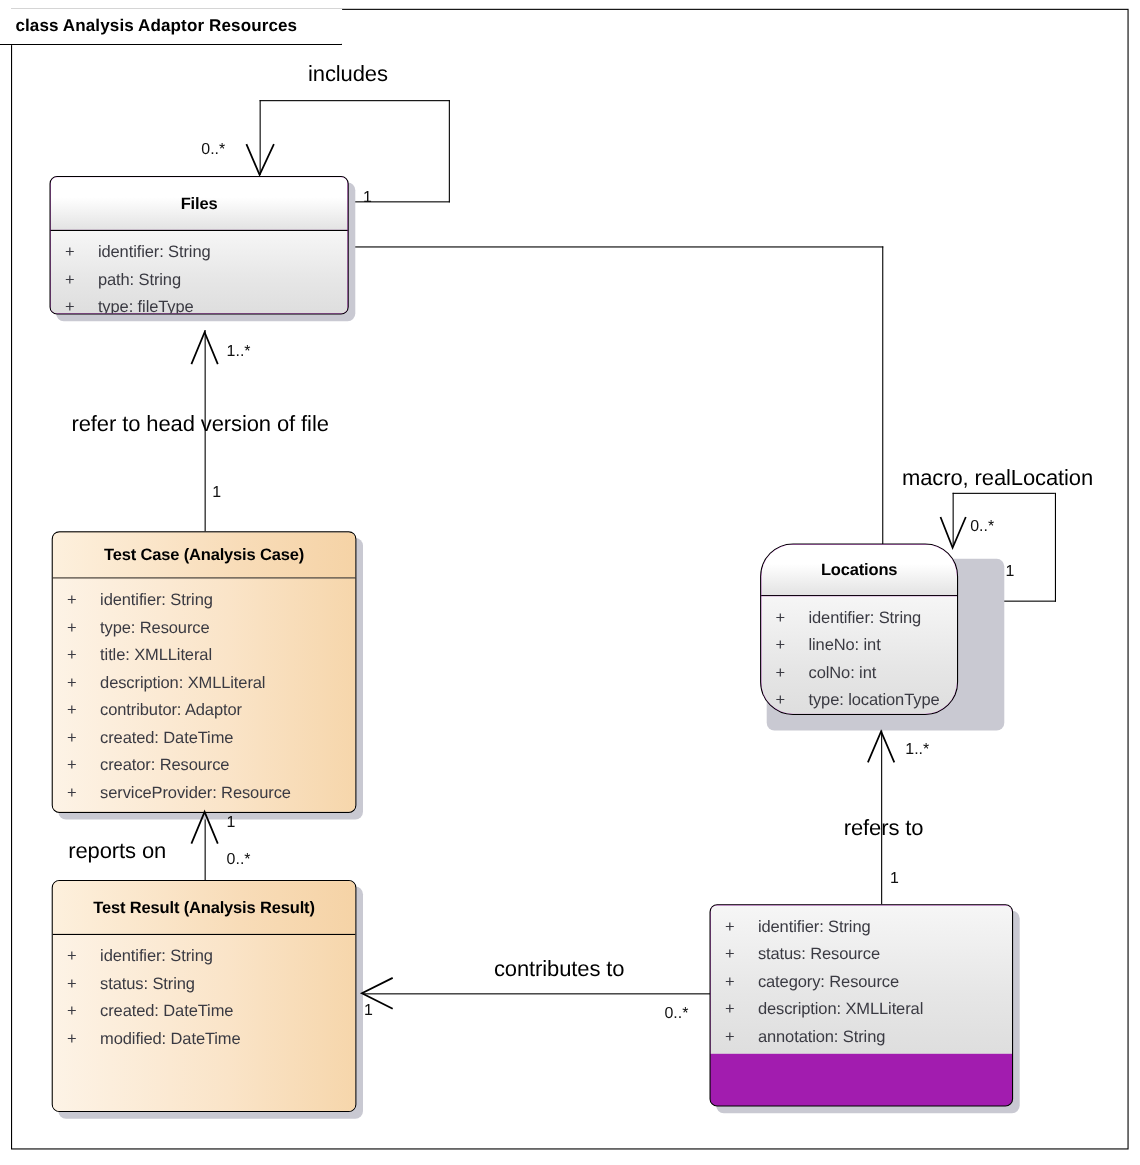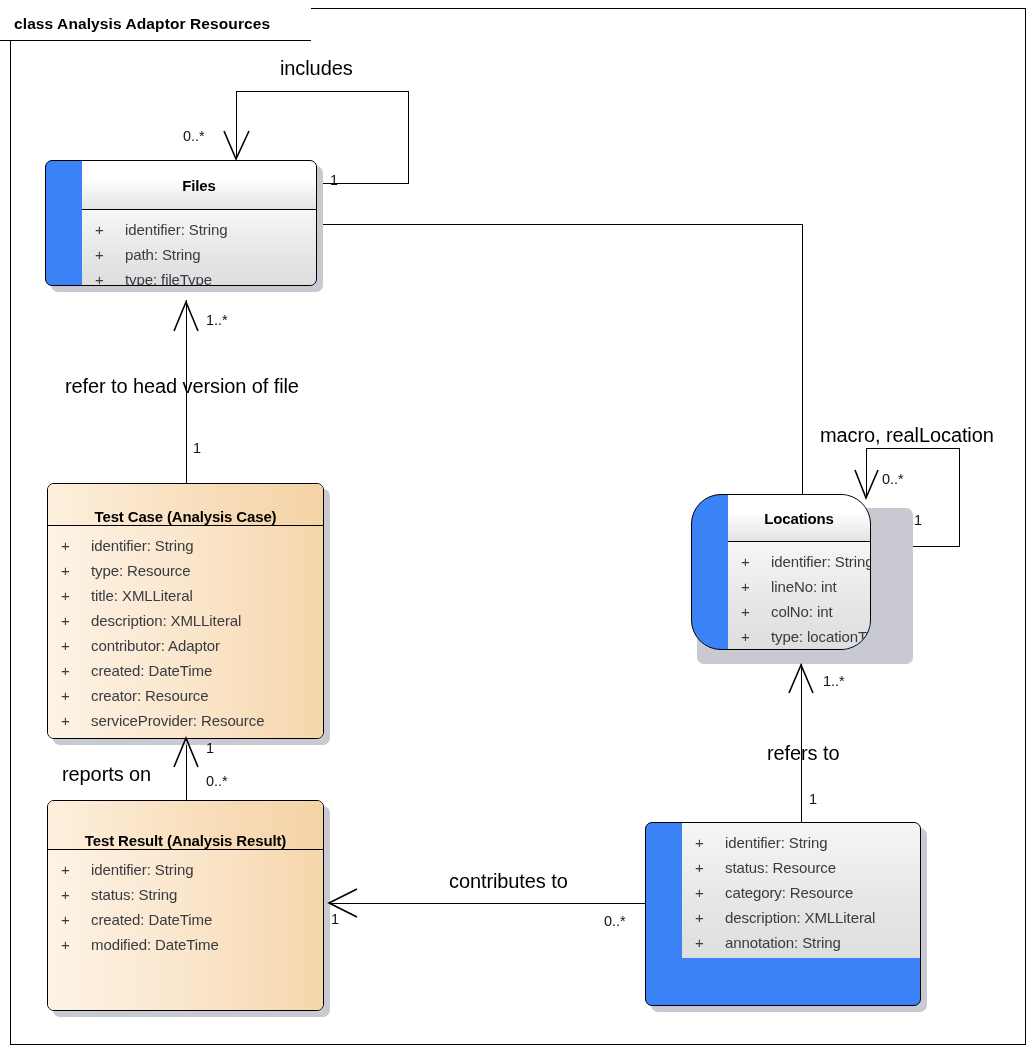--- a/index.html
+++ b/index.html
@@ -115,24 +115,24 @@
   .attr .vis {
     width: 30px;
     flex: 0 0 30px;
     color: #3a3a42;
   }
   .attr .sig { white-space: nowrap; }
 
   
   .gray .cls-head { background: linear-gradient(to bottom, #ffffff 0%, #ffffff 38%, #e3e3e3 100%); }
   .gray .cls-body { background: linear-gradient(to bottom, #f6f6f6 0%, #e6e6e6 60%, #dedede 100%); }
-  .gray { background: #3b82f6; padding-left: 36px; }
-
-  
-  .peach .cls-head { background: linear-gradient(to right, #fdf0dd 0%, #f8dcb8 62%, #f5d3a6 100%); align-items: flex-end; }
+  .gray { background: #a21caf; }
+
+  
+  .peach .cls-head { background: linear-gradient(to right, #fdf0dd 0%, #f8dcb8 62%, #f5d3a6 100%); }
   .peach .cls-body { background: linear-gradient(to right, #fdf3e6 0%, #fae4c8 58%, #f6d6ab 100%); }
   .peach { background: #fbe7cf; }
 
   
   .line {
     position: absolute;
     background: #000;
     z-index: 1;
   }
   .line.h { height: 1.4px; }

